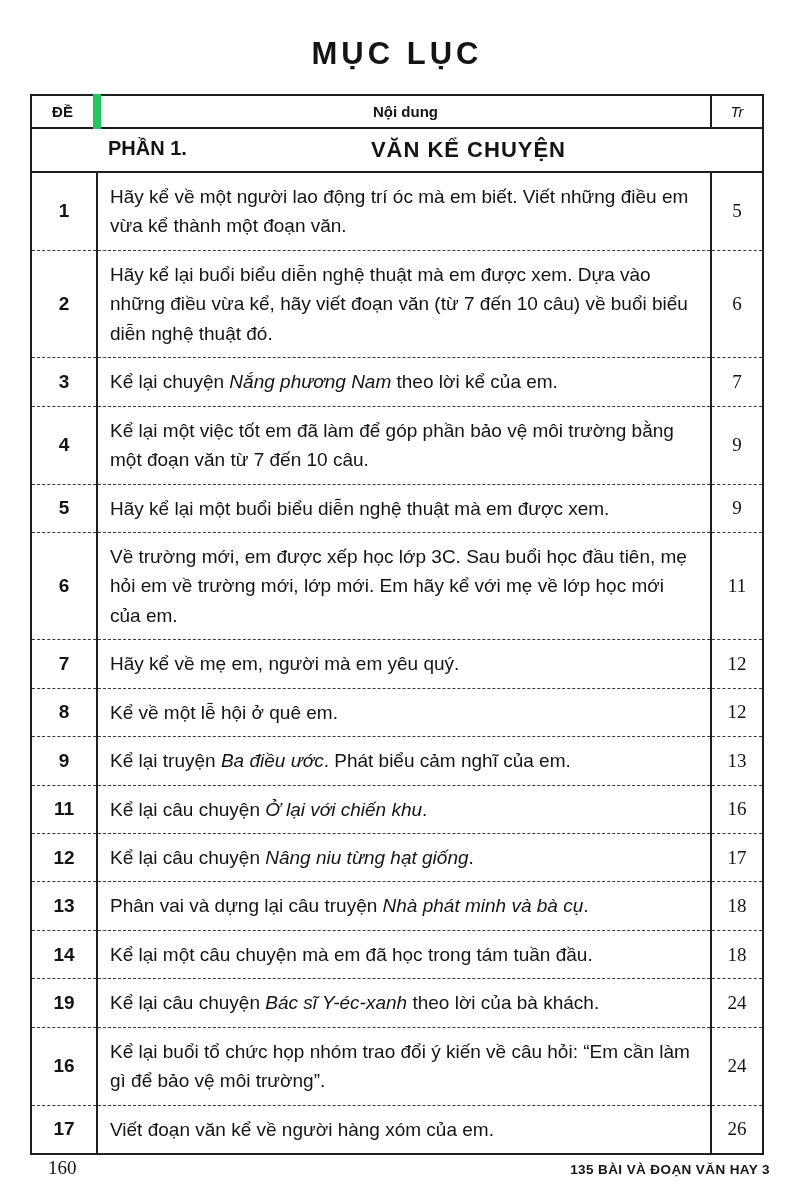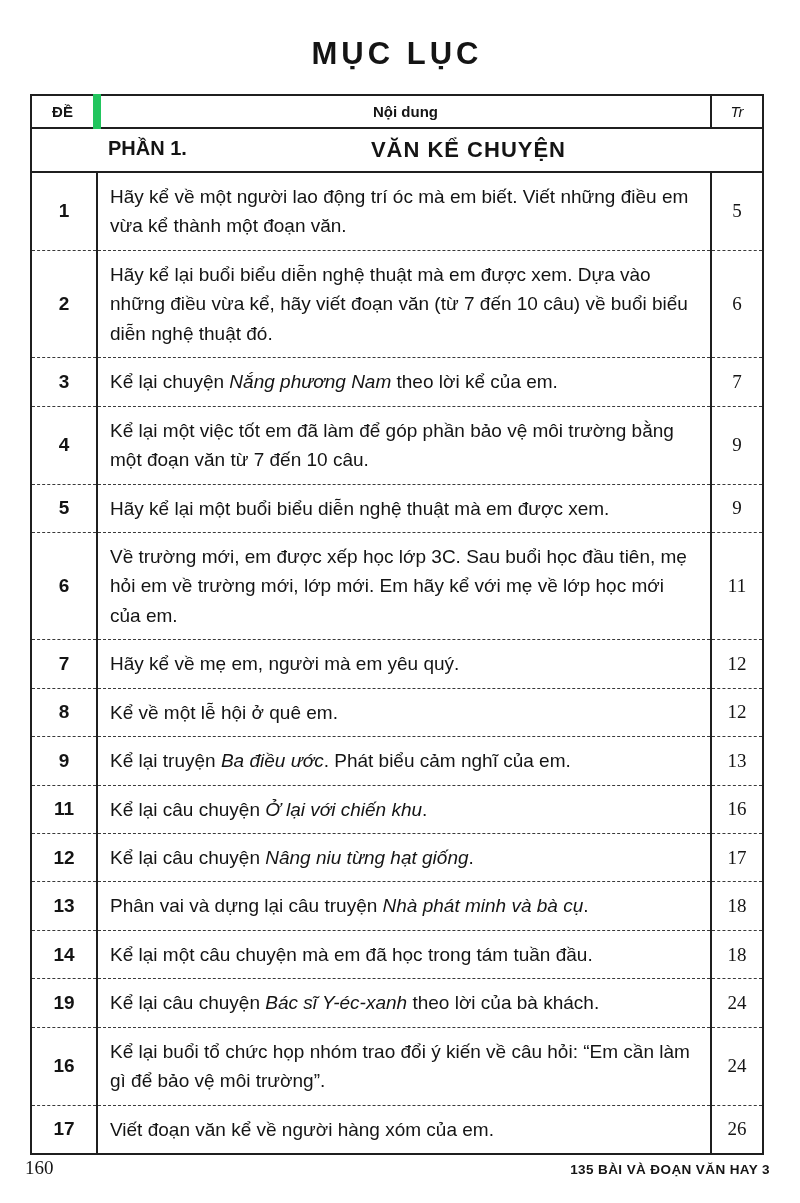--- a/index.html
+++ b/index.html
@@ -40,21 +40,21 @@
   }
   td.c-nd {
     font-size:19px; line-height:1.55; vertical-align:middle; padding:9px 12px;
   }
   td.c-nd i { font-style:italic; }
   td.c-tr {
     text-align:center; vertical-align:middle; border-left:2px solid #1f1f1f;
     font-family:"Liberation Serif", serif; font-size:19px; padding:8px 2px;
   }
   .footer {
-    position:absolute; left:25px; right:30px; bottom:24px;
+    position:absolute; left:48px; right:30px; bottom:24px;
     display:flex; justify-content:space-between; align-items:baseline;
   }
   .footer-left { font-family:"Liberation Serif", serif; font-size:19px; }
   .footer-right { font-size:13.5px; font-weight:bold; letter-spacing:0.4px; }
 </style>
 </head>
 <body>
 
 <div class="page">
   <h1 class="title">MỤC LỤC</h1>

